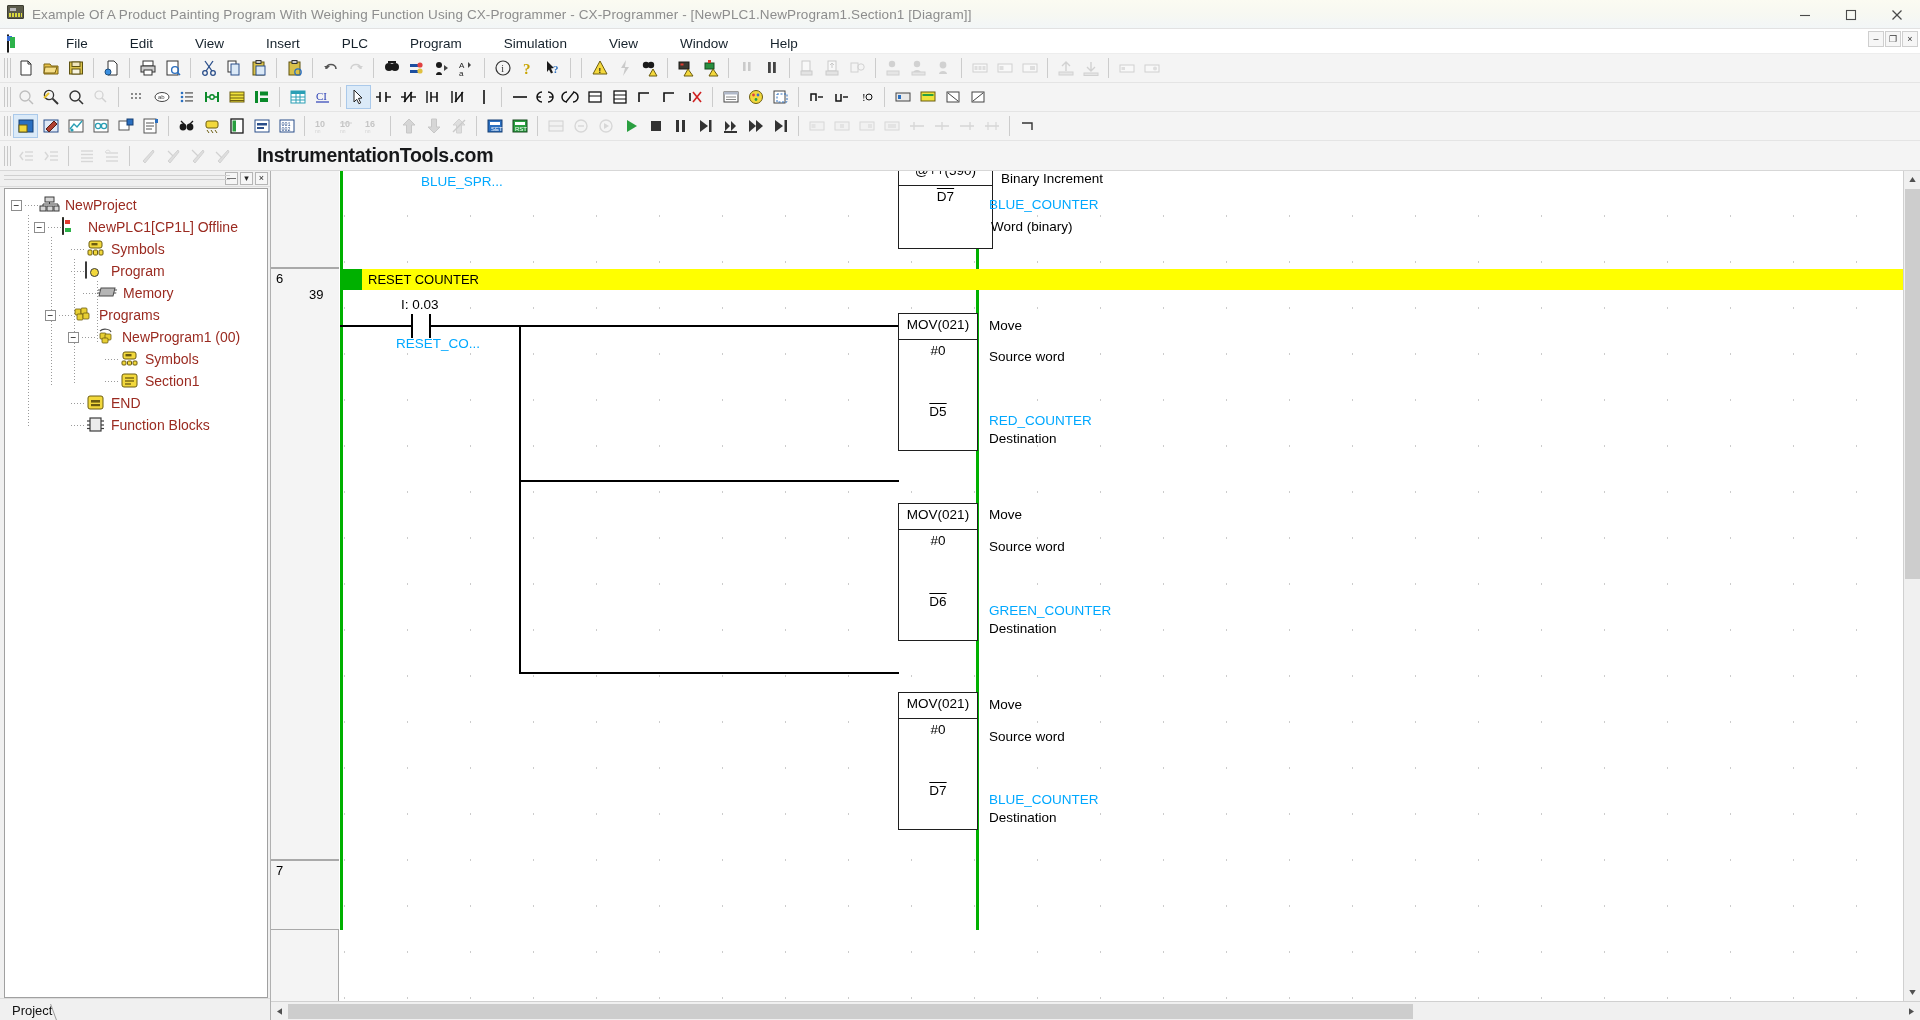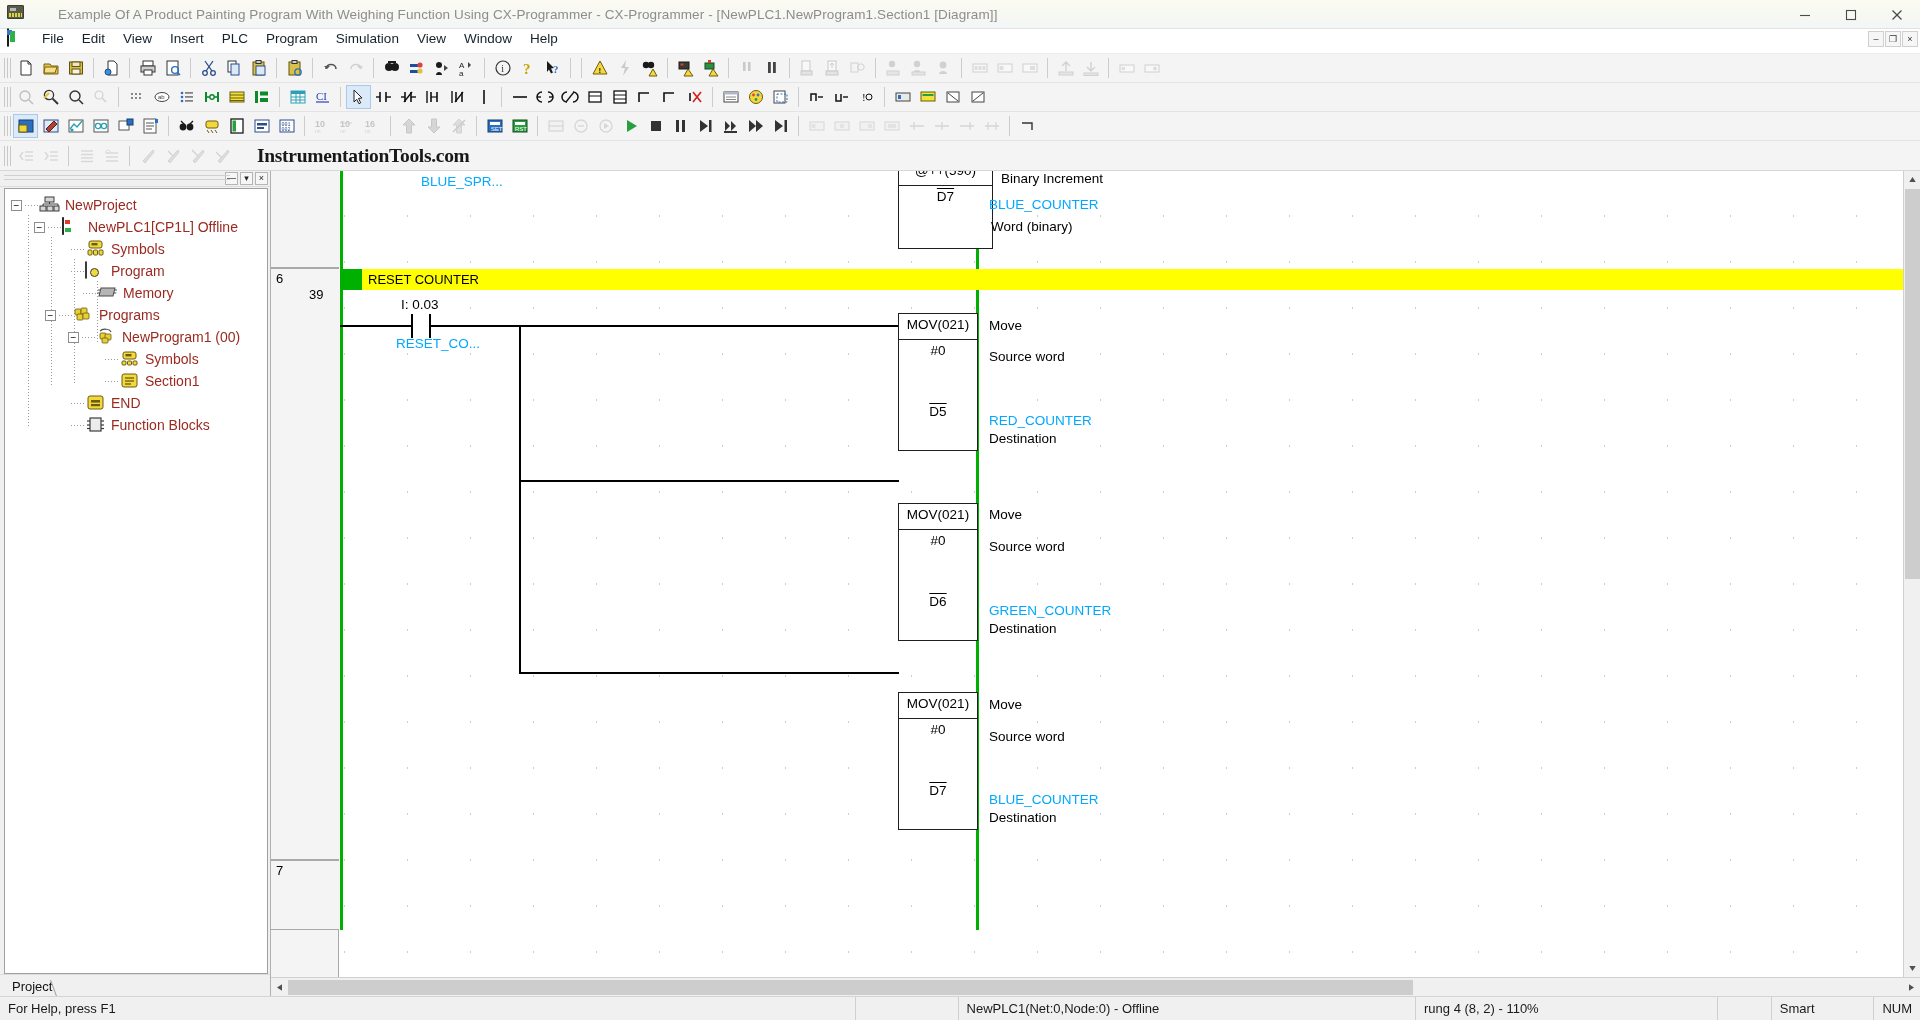--- a/index.html
+++ b/index.html
@@ -17,21 +17,20 @@
     background: #f0f0f0;
   }
 
   
   .titlebar {
     height: 24px; min-height: 29px;
     background: linear-gradient(to bottom,#fbfbf2 0%, #f7f8f2 50%, #f2f6f7 100%);
     display: flex; align-items: center;
     border-bottom: 1px solid #e2e2e2;
     position: relative;
-    gap: 26px;
   }
   .titlebar .tb-icon {
     width: 18px; height: 18px; margin-left: 7px; margin-right: 7px;
     position: relative; flex: none;
   }
   .plcicon {
     width:17px;height:14px;background:#5b5b4a;border:1px solid #3d3d31;
     border-radius:1px; position:relative; display:block;
   }
   .plcicon:after{
@@ -49,23 +48,24 @@
   .winbtns { position:absolute; right:0; top:0; height:29px; display:flex; }
   .winbtn {
     width: 46px; height: 29px; display:flex; align-items:center; justify-content:center;
     color:#4a4a4a; font-size:14px; line-height:1;
   }
   .winbtn.close { color:#4a4a4a; }
   .winbtn svg { display:block; }
 
   
   .menubar {
-    height: 25px; min-height:25px; display:flex; align-items:flex-start;
+    height: 25px; min-height:25px; display:flex; align-items:flex-end;
     background:#ffffff; position:relative;
     border-bottom:1px solid #ededed;
+    gap:24px;
   }
   .menu-app-icon {
     width:20px; height:18px; margin-left:7px; margin-right:6px;
     position:relative; flex:none;
   }
   .docicon{
     width:15px;height:17px;border:1.5px solid #1a1a1a;background:#fff;position:relative;border-radius:1px;
   }
   .docicon:after{
     content:"";position:absolute;left:2px;top:2px;width:5px;height:11px;background:#2db24a;
@@ -104,21 +104,21 @@
   .tbtn svg{display:block;}
   .tbtn.dis { opacity:0.38; }
 
   .brandrow {
     min-height:30px; height:30px; display:flex; align-items:center;
     background:#f4f4f4; border-bottom:1px solid #d7d7d7;
     padding-left:2px;
   }
   .brandtext {
     margin-left: 22px;
-    font-family: Liberation Serif, serif;
+    font-family: Liberation Sans, sans-serif;
     font-weight: bold; font-size: 19.5px; color:#17181a;
     letter-spacing:-0.3px;
   }
 
   
   .body {
     flex:1 1 auto; display:flex; min-height:0; background:#f0f0f0;
   }
 
   
@@ -1472,23 +1472,14 @@
         </div>
         <div class="sbtn">
           <svg width="9" height="9" viewBox="0 0 9 9">
               <path d="M7 4.5l-5 3.2V1.3z" fill="#505050"></path>
             </svg>
         </div>
       </div>
     </div>
   </div>
 
-  <div class="statusbar">
-    <div class="sfield" style="width:880px;">For Help, press F1</div>
-    <div class="sfield" style="width:105px;"></div>
-    <div class="sfield" style="width:470px;">NewPLC1(Net:0,Node:0) - Offline</div>
-    <div class="sfield" style="width:310px;">rung 4 (8, 2) - 110%</div>
-    <div class="sfield" style="width:55px;"></div>
-    <div class="sfield" style="width:105px;">Smart</div>
-    <div class="sfield grow">NUM</div>
-  </div>
 
 </div>
 
 </body></html>

